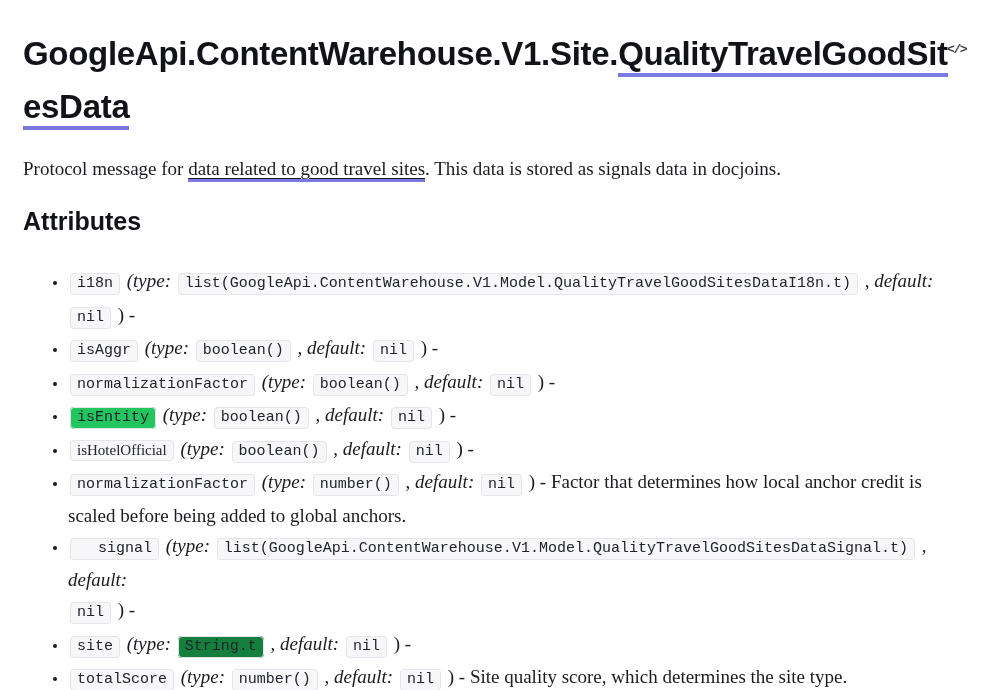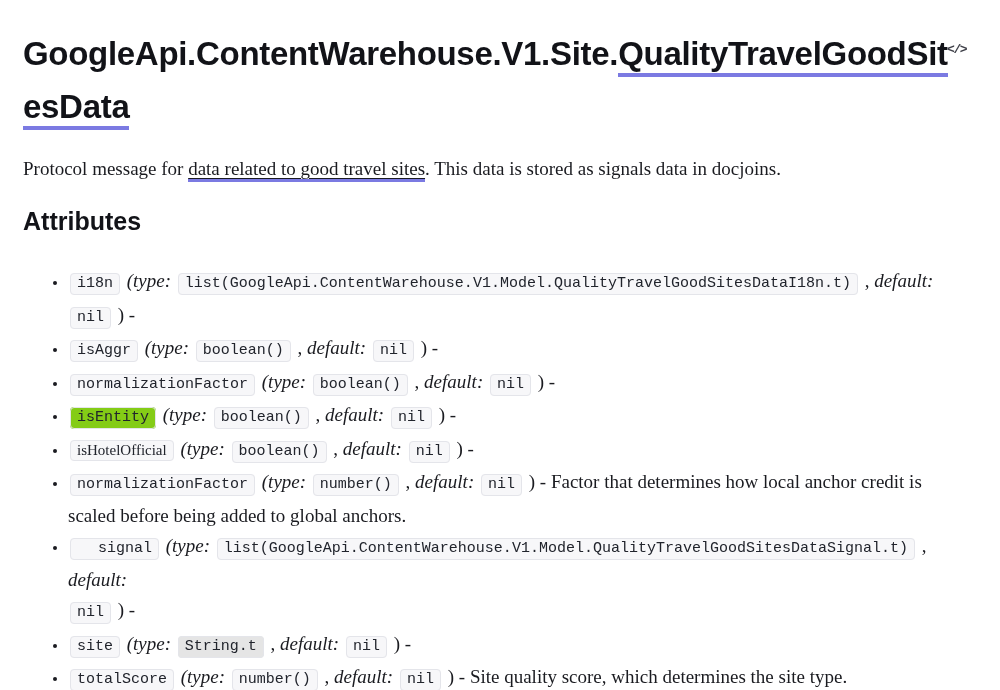--- a/index.html
+++ b/index.html
@@ -133,21 +133,21 @@
       <code class="chip f-name" style="background: rgb(247, 247, 249); border-color: rgb(228, 229, 234);">normalizationFactor</code>
       <span class="lbl"><span class="paren">(</span><span>type:</span></span>
       <code class="chip f-type" style="background: rgb(247, 247, 249); border-color: rgb(228, 229, 234);">boolean()</code>
       <span class="plain">,</span>
       <span class="lbl">default:</span><br class="opt-br">
       <code class="chip f-default" style="background: rgb(247, 247, 249); border-color: rgb(228, 229, 234);">nil</code>
       <span class="plain">)</span>
       <span class="plain">-</span><span class="f-desc"></span>
     </li>
       <li>
-      <code class="chip f-name" style="background: #84cc16; border-color: rgb(228, 229, 234);">isEntity</code>
+      <code class="chip f-name" style="background: #22c55e; border-color: rgb(228, 229, 234);">isEntity</code>
       <span class="lbl"><span class="paren">(</span><span>type:</span></span>
       <code class="chip f-type" style="background: rgb(247, 247, 249); border-color: rgb(228, 229, 234);">boolean()</code>
       <span class="plain">,</span>
       <span class="lbl">default:</span><br class="opt-br">
       <code class="chip f-default" style="background: rgb(247, 247, 249); border-color: rgb(228, 229, 234);">nil</code>
       <span class="plain">)</span>
       <span class="plain">-</span><span class="f-desc"></span>
     </li>
       <li>
       <code class="chip f-name" style="background: rgb(247, 247, 249); border-color: rgb(228, 229, 234); font-family: Liberation Serif, serif;">isHotelOfficial</code>
@@ -175,21 +175,21 @@
       <code class="chip f-type" style="background: rgb(247, 247, 249); border-color: rgb(228, 229, 234);">list(GoogleApi.ContentWarehouse.V1.Model.QualityTravelGoodSitesDataSignal.t)</code>
       <span class="plain">,</span>
       <span class="lbl">default:</span><br class="opt-br">
       <code class="chip f-default" style="background: rgb(247, 247, 249); border-color: rgb(228, 229, 234);">nil</code>
       <span class="plain">)</span>
       <span class="plain">-</span><span class="f-desc"></span>
     </li>
       <li>
       <code class="chip f-name" style="background: rgb(247, 247, 249); border-color: rgb(228, 229, 234); text-align: center;">site</code>
       <span class="lbl"><span class="paren">(</span><span>type:</span></span>
-      <code class="chip f-type" style="background: #e5e5e5; border-color: rgb(228, 229, 234);">String.t</code>
+      <code class="chip f-type" style="background: #15803d; border-color: rgb(228, 229, 234);">String.t</code>
       <span class="plain">,</span>
       <span class="lbl">default:</span><br class="opt-br">
       <code class="chip f-default" style="background: rgb(247, 247, 249); border-color: rgb(228, 229, 234);">nil</code>
       <span class="plain">)</span>
       <span class="plain">-</span><span class="f-desc"></span>
     </li>
       <li>
       <code class="chip f-name" style="background: rgb(247, 247, 249); border-color: rgb(228, 229, 234);">totalScore</code>
       <span class="lbl"><span class="paren">(</span><span>type:</span></span>
       <code class="chip f-type" style="background: rgb(247, 247, 249); border-color: rgb(228, 229, 234);">number()</code>

